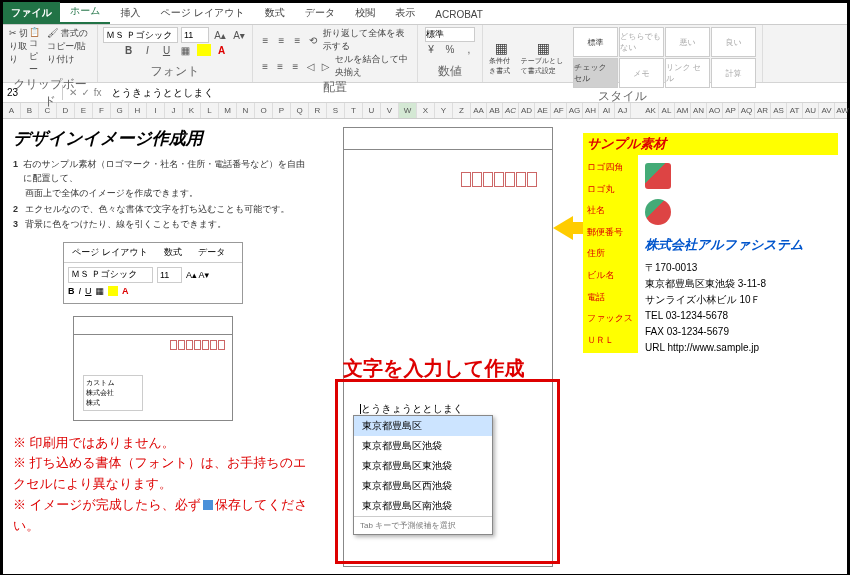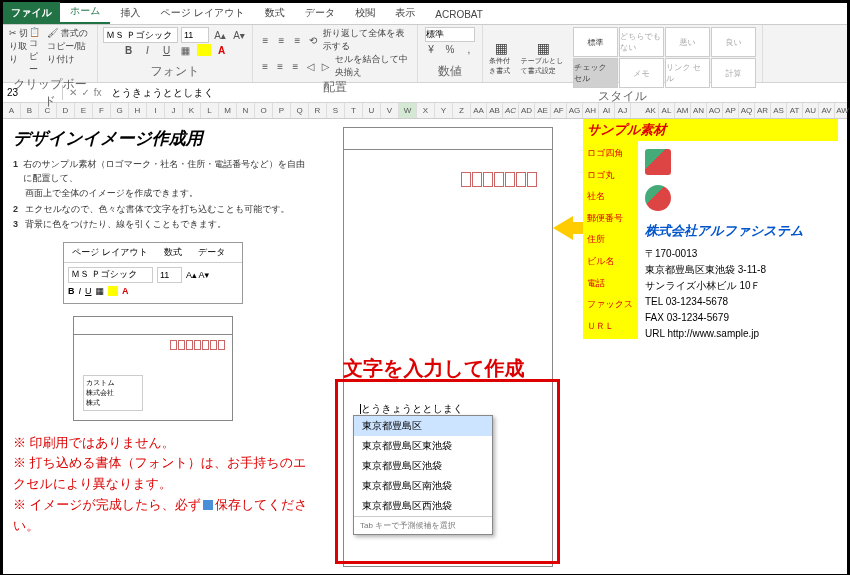--- a/index.html
+++ b/index.html
@@ -54,21 +54,21 @@
 .env-post{position:absolute;top:44px;right:15px;display:flex;gap:1px}
 .env-post span{width:10px;height:15px;border:1px solid #c66}
 .red-banner{position:absolute;left:340px;top:236px;font-size:20px;font-weight:bold;color:#d00}
 .red-box{position:absolute;left:332px;top:260px;width:225px;height:185px;border:3px solid #d00}
 .ime-input{position:absolute;left:355px;top:282px;font-size:10px;border-bottom:1px dashed #666;padding:1px 2px}
 .ime-cursor{display:inline-block;width:1px;height:10px;background:#000;vertical-align:middle}
 .ime-candidates{position:absolute;left:350px;top:296px;width:140px;background:#fff;border:1px solid #888;box-shadow:2px 2px 4px rgba(0,0,0,.3);font-size:10px}
 .ime-candidates div{padding:3px 8px}
 .ime-candidates div.sel{background:#cce4ff}
 .ime-candidates .hint{border-top:1px solid #ccc;font-size:8px;color:#777;padding:3px 6px}
-.sample-panel{position:absolute;left:580px;top:0;width:255px}
+.sample-panel{position:absolute;left:580px;top:14px;width:255px}
 .sample-hdr{background:#ff0;font-size:13px;font-weight:bold;color:#d00;padding:2px 4px;font-style:italic}
 .sample-labels{background:#ff0;width:55px;position:absolute;left:0;top:22px;font-size:9px;color:#d00;padding:2px 4px;line-height:2.4}
 .sample-content{margin-left:62px;font-size:10px;line-height:1.6;padding-top:4px}
 .logo-sq{width:26px;height:26px;background:linear-gradient(135deg,#4a7 40%,#d44 40%);border-radius:3px;margin:4px 0 10px}
 .logo-rd{width:26px;height:26px;background:linear-gradient(135deg,#4a7 40%,#d44 40%);border-radius:50%;margin:4px 0 10px}
 .company{color:#0055cc;font-size:13px;font-weight:bold;font-style:italic;margin:4px 0}
 .arrow{position:absolute;left:550px;top:95px;width:40px;height:30px}
 .arrow-shape{width:0;height:0;border-top:12px solid transparent;border-bottom:12px solid transparent;border-right:20px solid #ffcc00;position:absolute;left:0;top:2px}
 .arrow-tail{width:20px;height:12px;background:#ffcc00;position:absolute;left:18px;top:8px;border-radius:0 8px 8px 0}
 .save-icon{display:inline-block;width:10px;height:10px;background:#4a90d9;margin:0 2px;vertical-align:middle}
@@ -320,24 +320,24 @@
           <span></span>
         </div>
     </div>
 
     <div class="red-banner">文字を入力して作成</div>
     <div class="red-box"></div>
 
     <div class="ime-input"><span class="ime-cursor"></span><span>とうきょうととしまく</span></div>
     <div class="ime-candidates">
       <div class="sel">東京都豊島区</div>
+      <div>東京都豊島区池袋</div>
       <div>東京都豊島区東池袋</div>
-      <div>東京都豊島区池袋</div>
+      <div>東京都豊島区西池袋</div>
       <div>東京都豊島区南池袋</div>
-      <div>東京都豊島区西池袋</div>
       <div class="hint">Tab キーで予測候補を選択</div>
     </div>
 
     <div class="arrow">
       <div class="arrow-shape"></div>
         <div class="arrow-tail"></div>
     </div>
 
     <div class="sample-panel">
       <div class="sample-hdr">サンプル素材</div>

